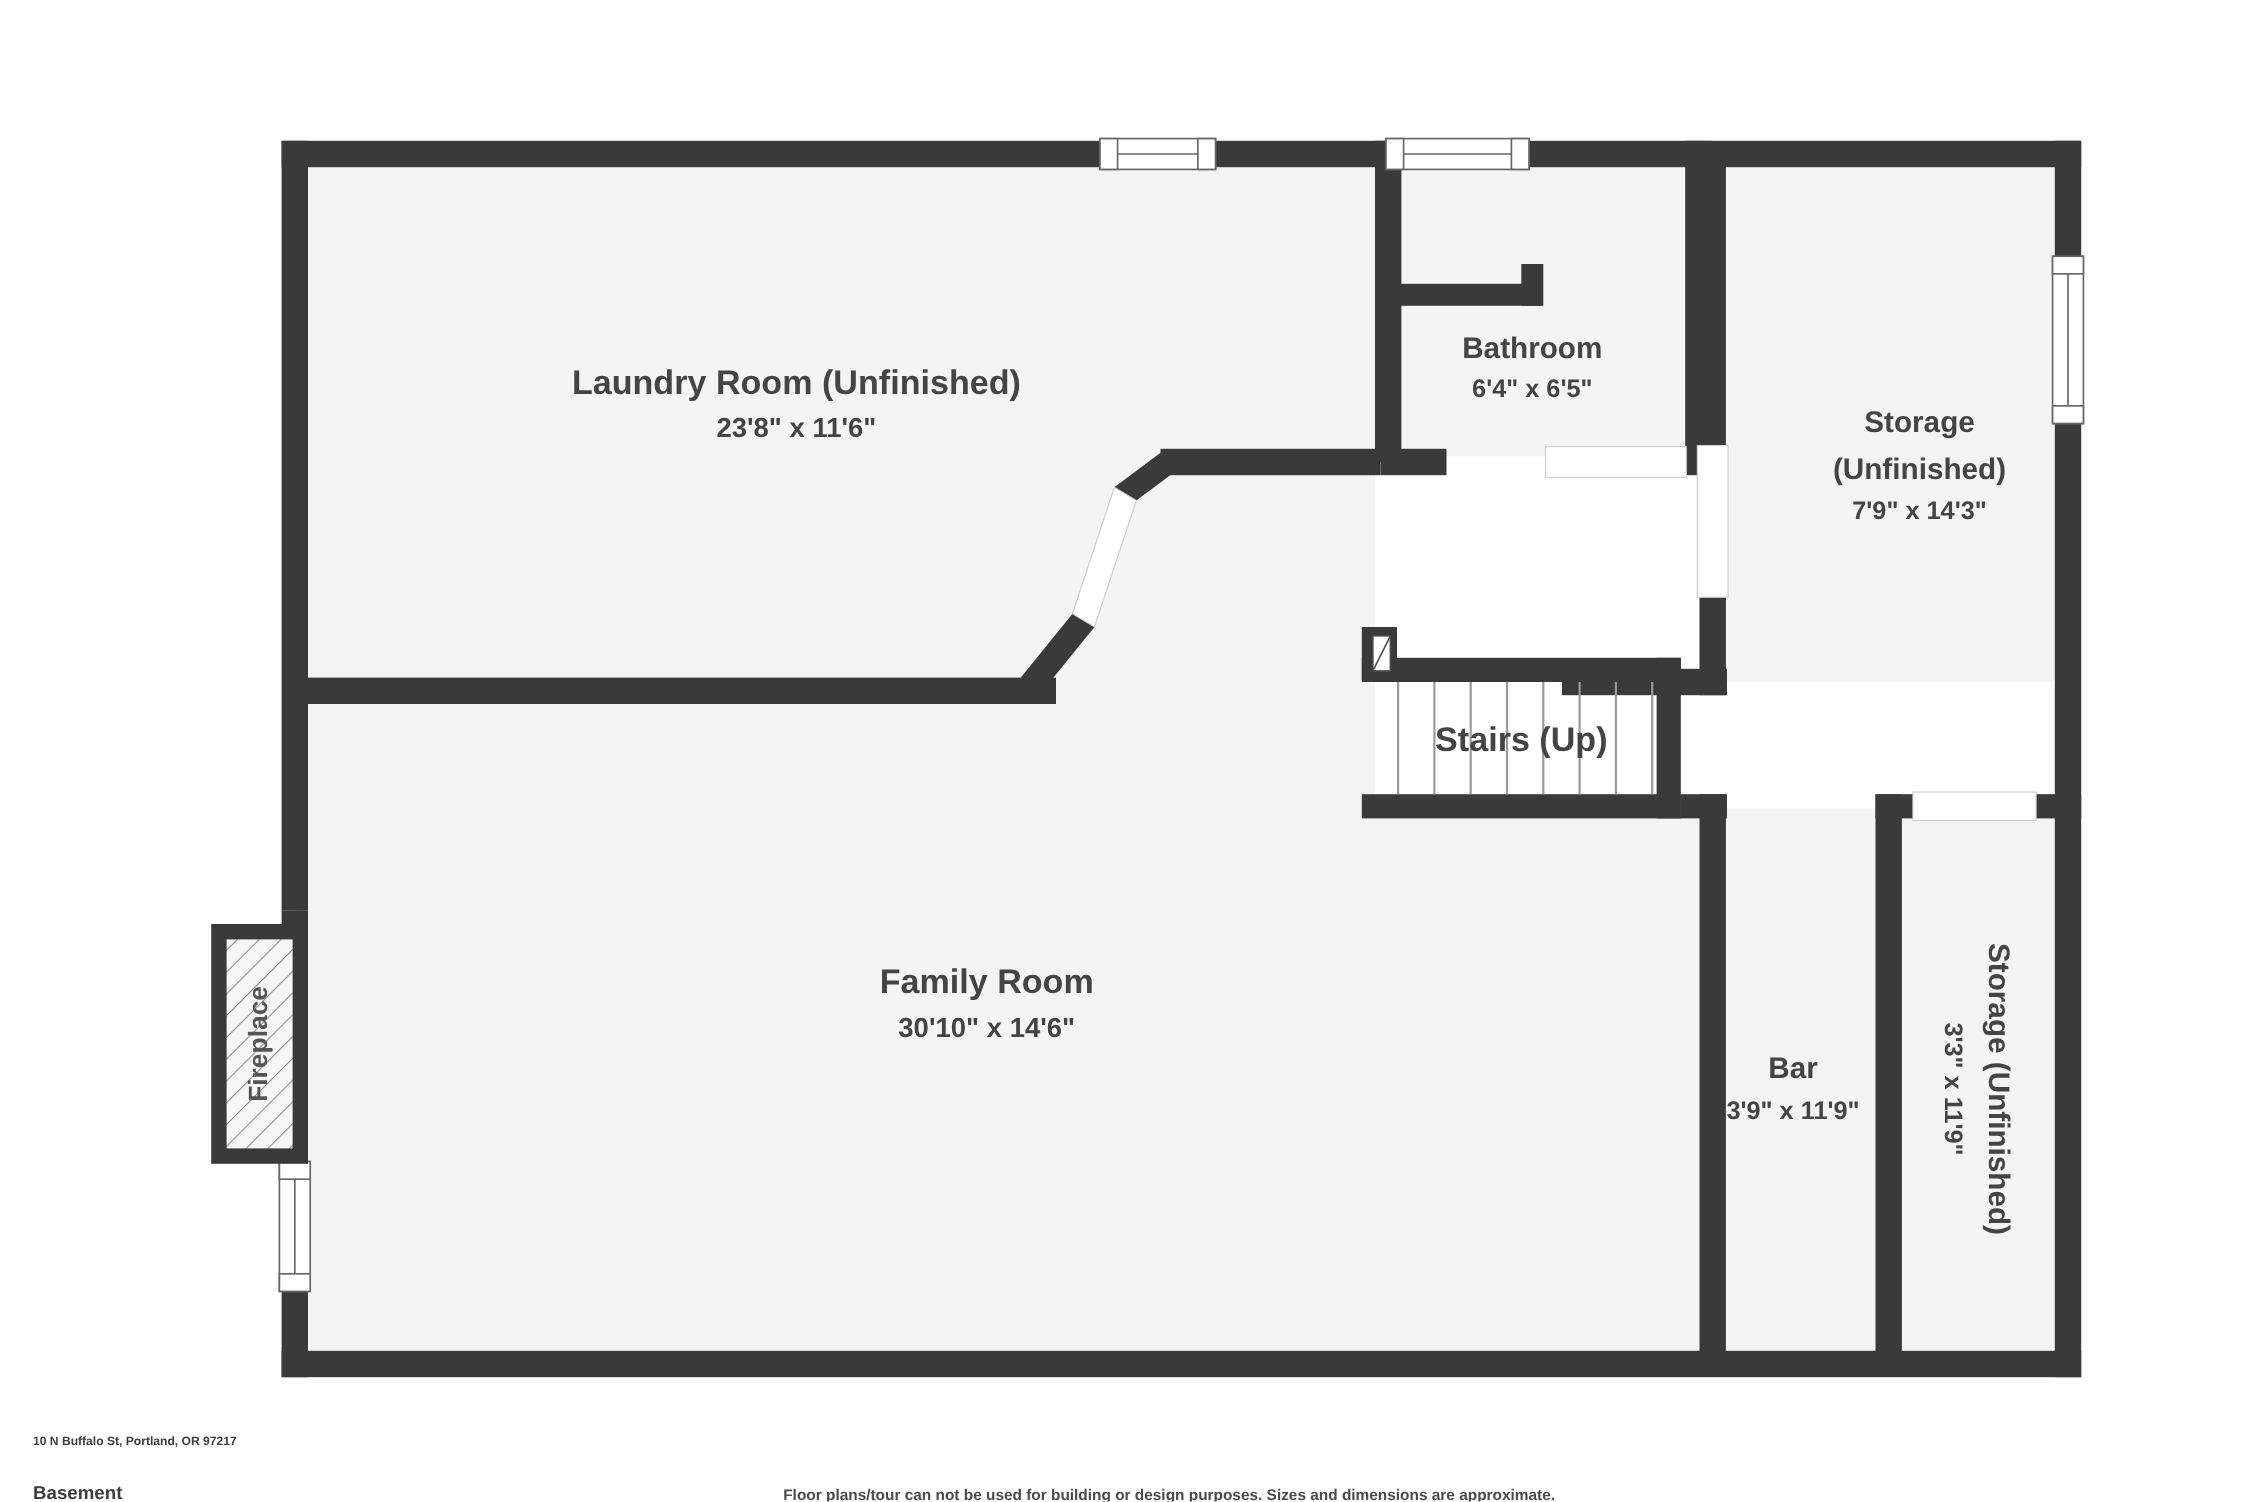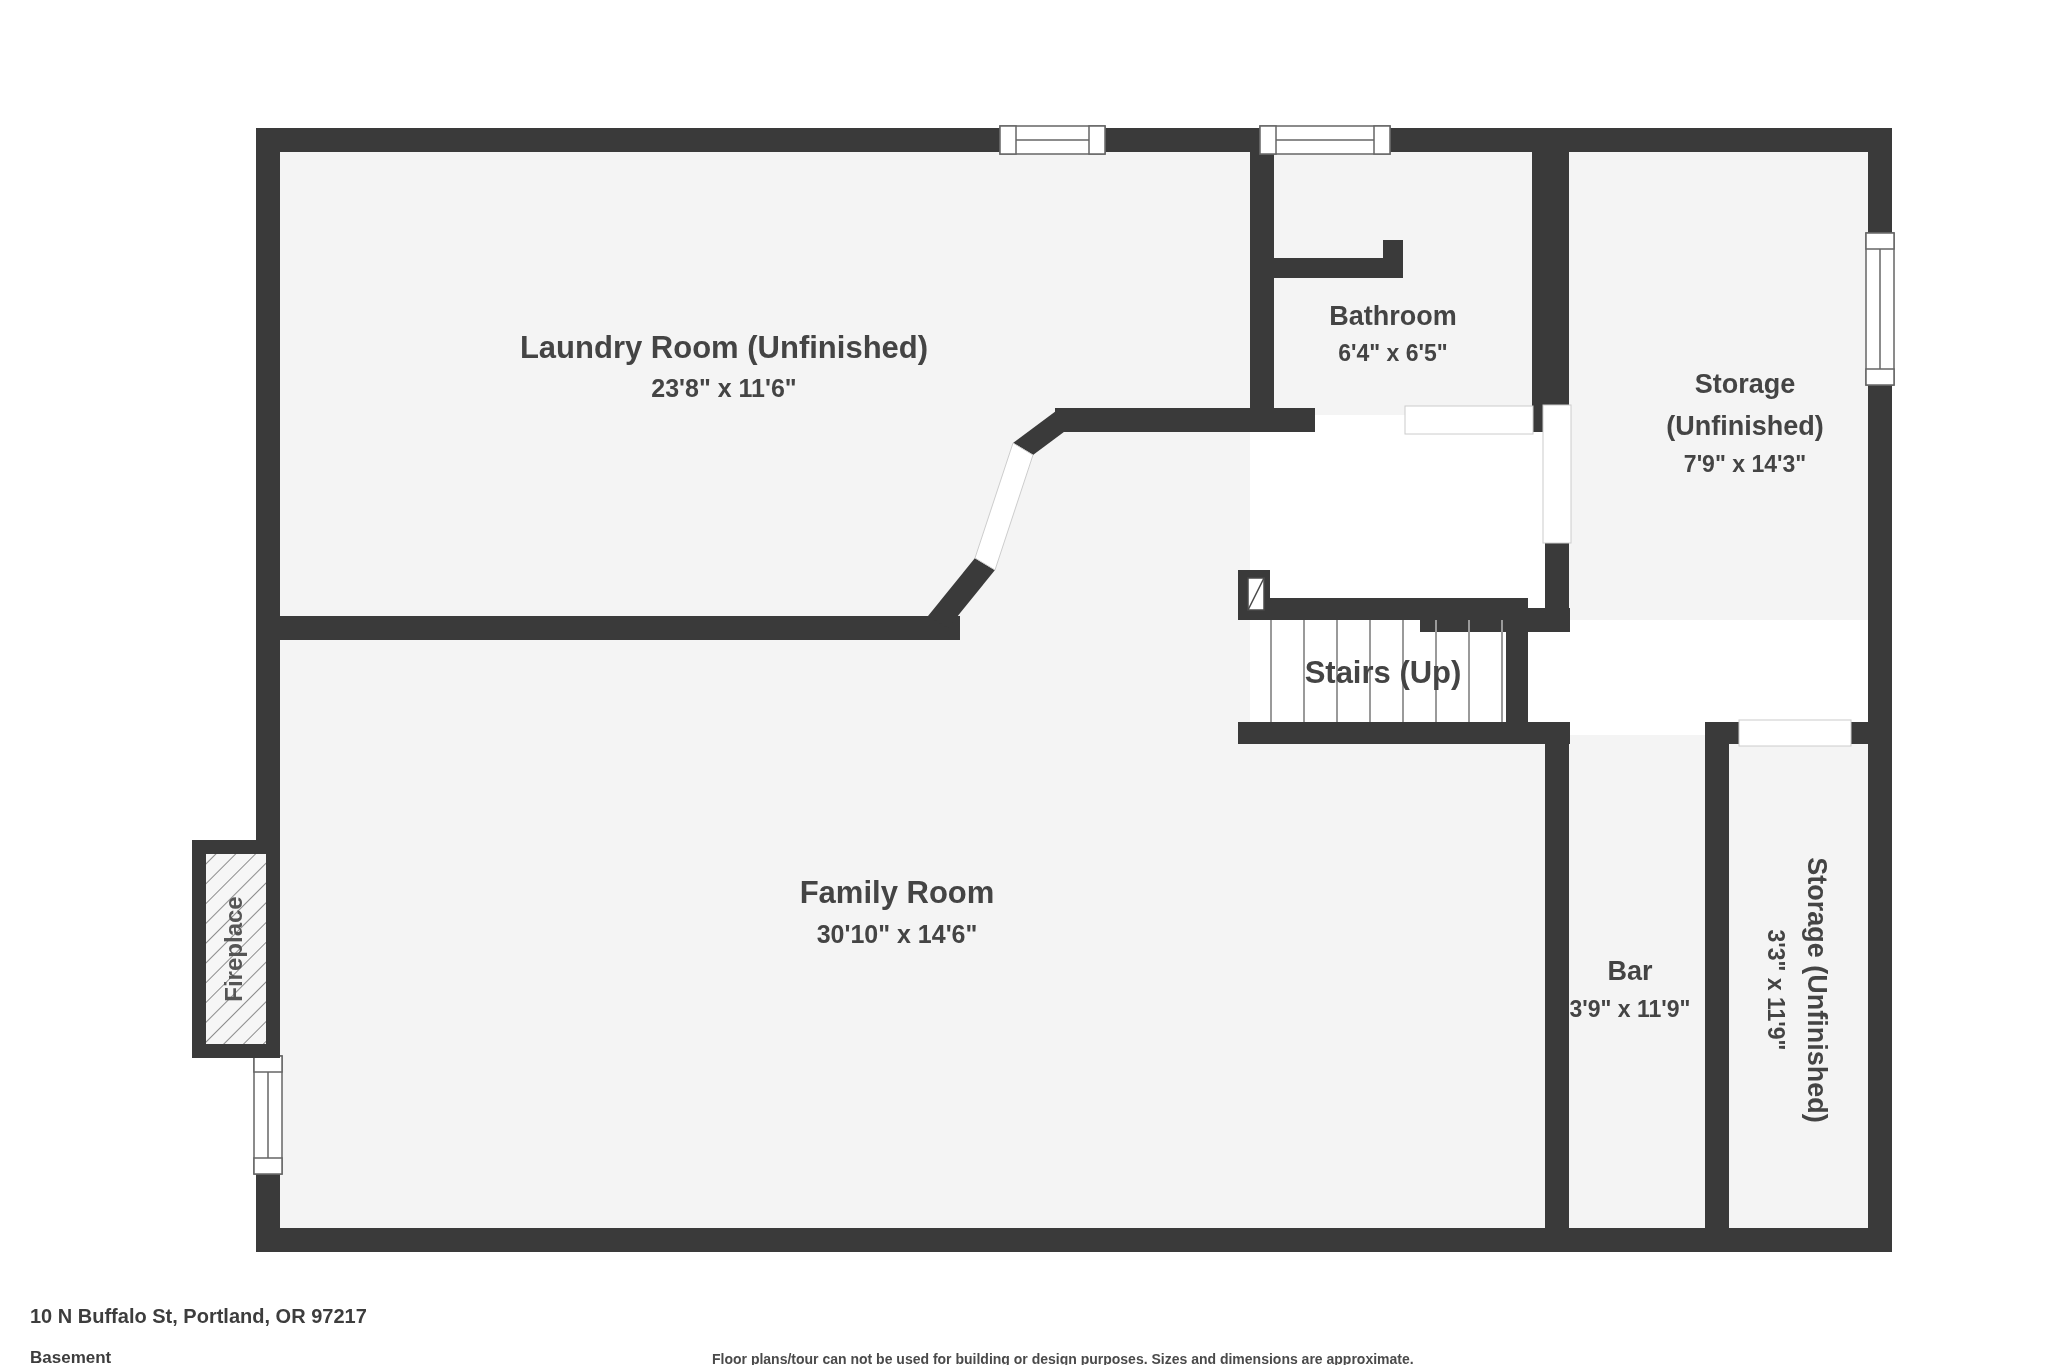--- a/index.html
+++ b/index.html
@@ -55,21 +55,21 @@
   .footer-text {
     position: absolute;
     font-family: "Liberation Sans", sans-serif;
     font-weight: bold;
     color: #3d3d3d;
     white-space: nowrap;
   }
   #footer-address {
     left: 30px;
     top: 1305px;
-    font-size: 20px;
+    font-size: 11px;
   }
   #footer-floor {
     left: 30px;
     top: 1348px;
     font-size: 17px;
   }
   #footer-disclaimer {
     left: 712px;
     top: 1351px;
     font-size: 14px;

